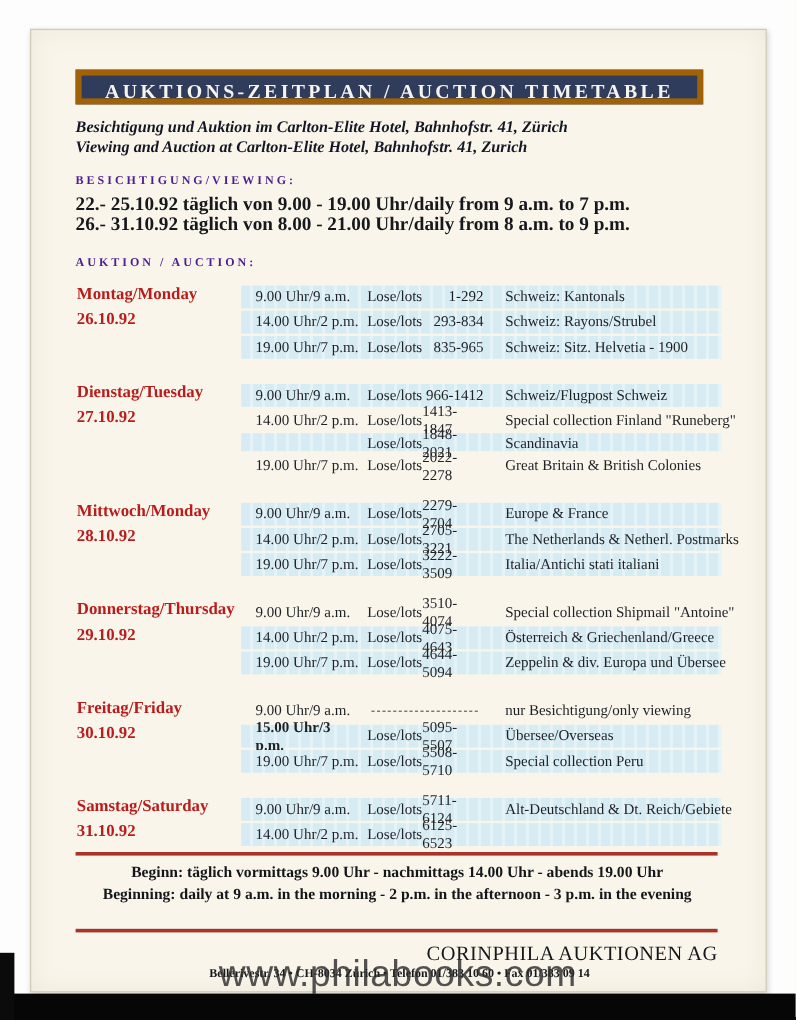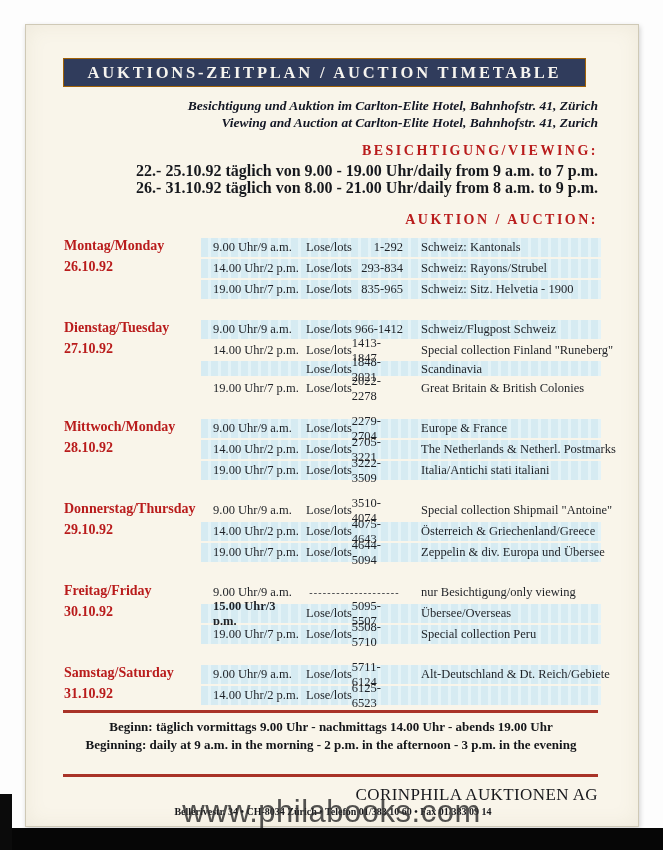--- a/index.html
+++ b/index.html
@@ -11,27 +11,27 @@
     font-family:"Liberation Serif", serif;
   }
   .page {
     position:absolute; left:25px; top:24px; width:614px; height:803px;
     background:#f9f5ea;
     border:1px solid #cfc9b6;
     box-shadow: 1px 2px 5px rgba(0,0,0,0.18), inset 0 0 20px rgba(140,125,90,0.10);
   }
   .bar {
     margin:33px 0 0 37px; width:523px; height:29px;
-    background:#303c5c; border:1px solid #a16207;
+    background:#303c5c; border:5px solid #a16207;
     color:#f6f4ef; text-align:center; line-height:27px;
     font-size:16.5px; font-weight:bold; letter-spacing:2.8px; white-space:nowrap;
   }
-  .center-col { width:535px; margin-left:37px; text-align:right; }
+  .center-col { width:535px; margin-left:37px; text-align:left; }
   .venue { margin-top:11px; font-style:italic; font-weight:bold; font-size:13.5px; line-height:16.5px; color:#131725; }
-  .heading-red { margin-top:11px; color:#b91c1c; font-weight:bold; font-size:14px; letter-spacing:2.5px; line-height:17px; white-space:nowrap; }
+  .heading-red { margin-top:11px; color:#4c1d95; font-weight:bold; font-size:10px; letter-spacing:2.5px; line-height:17px; white-space:nowrap; }
   .heading-red.auction { margin-top:15px; }
   .viewing-lines { margin-top:3px; font-weight:bold; font-size:16px; line-height:17px; color:#16181d; }
 
   .schedule { margin-top:9px; }
   .day-group { position:relative; margin-bottom:19px; }
   .day-group:last-child { margin-bottom:0; }
   .day-label, .day-date { position:absolute; left:38px; font-weight:bold; font-size:14px; color:#b91c1c; white-space:nowrap; }
   .day-label { top:1px; }
   .day-date  { top:22px; }
 

